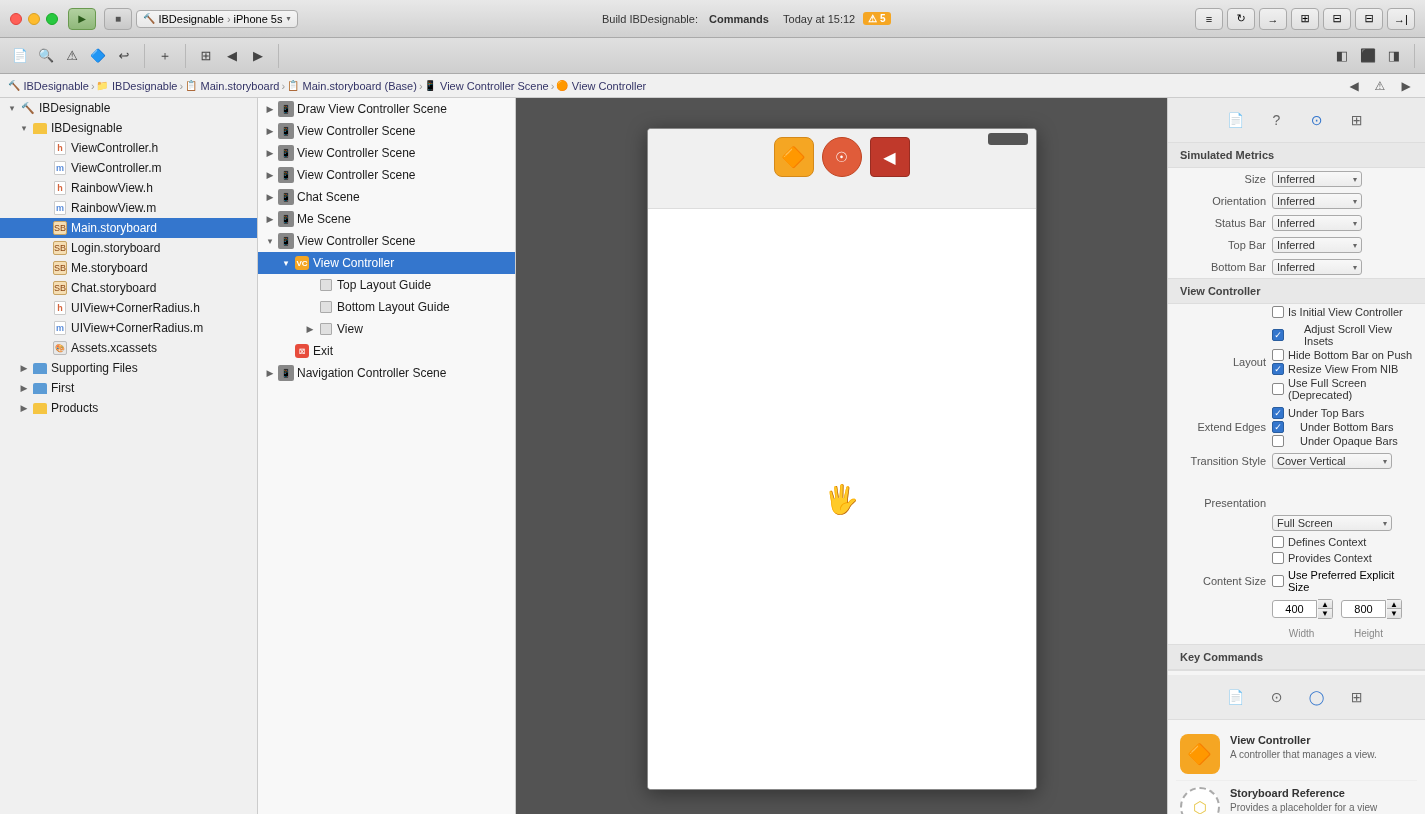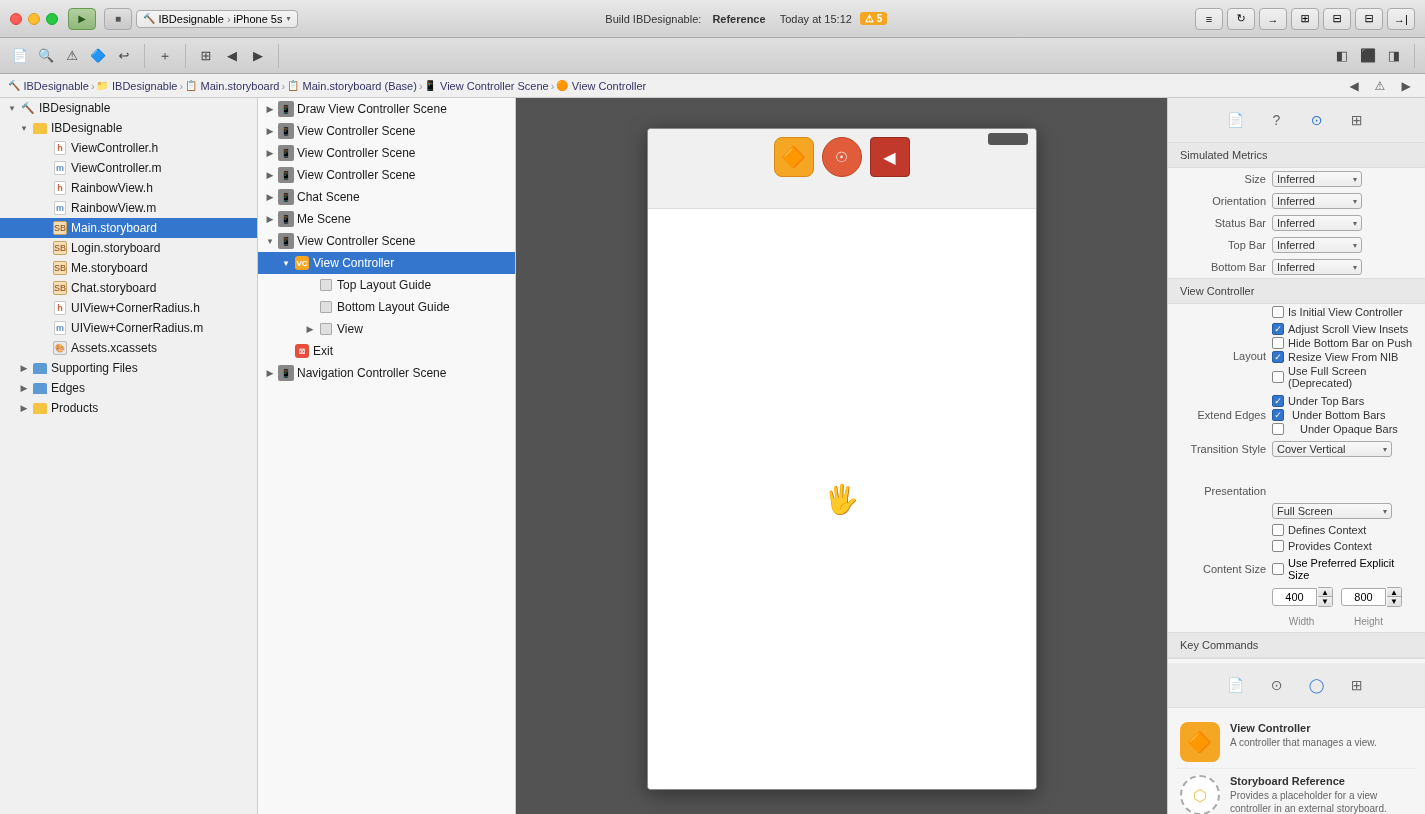--- a/index.html
+++ b/index.html
@@ -71,21 +71,21 @@
     .device-body { height: 580px; background: white; display: flex; align-items: center; justify-content: center; cursor: default; }
     .canvas-icon { width: 40px; height: 40px; background: #f5a623; border: 1px solid #d4891a; border-radius: 8px; display: flex; align-items: center; justify-content: center; color: white; font-size: 18px; }
     .canvas-icon-2 { width: 40px; height: 40px; background: #e05c3a; border: 1px solid #c04422; border-radius: 50%; display: flex; align-items: center; justify-content: center; color: white; font-size: 14px; }
     .canvas-icon-3 { width: 40px; height: 40px; background: #c0392b; border: 1px solid #992d22; border-radius: 4px; display: flex; align-items: center; justify-content: center; color: white; font-size: 18px; }
     .cursor-icon { font-size: 28px; color: #ccc; }
 
     
     .right-panel { width: 258px; background: #f5f5f5; border-left: 1px solid #ccc; display: flex; flex-direction: column; overflow: hidden; flex-shrink: 0; }
     .inspector-body { overflow-y: auto; flex: 1; }
     .inspector-section { border-bottom: 1px solid #ddd; }
-    .inspector-section-title { padding: 6px 12px; font-size: 11px; font-weight: 400; color: #444; background: #e8e8e8; border-bottom: 1px solid #ddd; }
+    .inspector-section-title { padding: 6px 12px; font-size: 11px; font-weight: 700; color: #444; background: #e8e8e8; border-bottom: 1px solid #ddd; }
     .inspector-row { display: flex; align-items: center; padding: 3px 8px; min-height: 22px; }
     .inspector-label { font-size: 11px; color: #555; text-align: right; min-width: 90px; margin-right: 6px; flex-shrink: 0; }
     .inspector-value { flex: 1; display: flex; align-items: center; gap: 4px; }
     .select-field { background: linear-gradient(#f8f8f8, #ececec); border: 1px solid #aaa; border-radius: 3px; padding: 1px 4px; font-size: 11px; color: #333; display: flex; align-items: center; justify-content: space-between; min-width: 90px; cursor: pointer; }
     .select-arrow { color: #666; font-size: 8px; }
     .checkbox-row { display: flex; align-items: center; padding: 2px 8px 2px 104px; gap: 4px; font-size: 11px; color: #333; }
     .checkbox { width: 12px; height: 12px; border: 1px solid #888; border-radius: 2px; display: flex; align-items: center; justify-content: center; background: white; flex-shrink: 0; }
     .checkbox.checked { background: #3476cd; border-color: #2a5ea0; }
     .checkbox.checked::after { content: '✓'; color: white; font-size: 9px; }
     .text-input { background: white; border: 1px solid #aaa; border-radius: 3px; padding: 1px 4px; font-size: 11px; color: #333; min-width: 80px; height: 18px; }
@@ -149,21 +149,21 @@
     <span style="display:flex;align-items:center;gap:3px;">
       <span style="font-size:10px;">🔨</span>
       <span>IBDesignable</span>
       <span style="color:#888;">›</span>
       <span>iPhone 5s</span>
     </span>
     <span class="select-arrow">▾</span>
   </div>
   <div style="flex:1; display:flex; align-items:center; justify-content:center; gap:8px;">
     <div class="build-status">
-      <span>Build IBDesignable:</span>&nbsp;<span class="build-success">Reference</span>
+      <span>Build IBDesignable:</span>&nbsp;<span class="build-success">Commands</span>
       &nbsp;&nbsp;<span>Today at 15:12</span>
     </div>
     <div class="warning-badge">⚠ <span>5</span></div>
   </div>
   <div class="title-bar-right">
     <div class="tb-btn">≡</div>
     <div class="tb-btn">↻</div>
     <div class="tb-btn">→</div>
     <div class="tb-btn">⊞</div>
     <div class="tb-btn">⊟</div>
@@ -353,21 +353,21 @@
         </span>
         <span class="item-label">Supporting Files</span>
       </div>
 
       <div class="tree-item">
         <span class="indent" style="width:16px;"></span>
         <span class="disclosure">▶</span>
         <span class="item-icon">
           <span class="icon-folder-blue"></span>
         </span>
-        <span class="item-label">Edges</span>
+        <span class="item-label">First</span>
       </div>
 
       <div class="tree-item">
         <span class="indent" style="width:16px;"></span>
         <span class="disclosure">▶</span>
         <span class="item-icon">
           <span class="icon-folder-yellow"></span>
         </span>
         <span class="item-label">Products</span>
       </div>
@@ -587,21 +587,21 @@
 
 
         <div class="checkbox-row">
           <div class="checkbox"></div>
           <span>Is Initial View Controller</span>
         </div>
 
         <div class="inspector-row">
           <span class="inspector-label">Layout</span>
           <div class="inspector-value" style="flex-direction:column; align-items:flex-start; gap:2px;">
-            <div class="checkbox-row" style="padding:0; gap:4px;justify-content:space-between;">
+            <div class="checkbox-row" style="padding:0; gap:20px;justify-content:space-between;">
               <div class="checkbox checked"></div>
               <span>Adjust Scroll View Insets</span>
             </div>
             <div class="checkbox-row" style="padding:0; gap:4px;">
               <div class="checkbox"></div>
               <span>Hide Bottom Bar on Push</span>
             </div>
             <div class="checkbox-row" style="padding:0; gap:4px;">
               <div class="checkbox checked"></div>
               <span>Resize View From NIB</span>
@@ -613,21 +613,21 @@
           </div>
         </div>
 
         <div class="inspector-row">
           <span class="inspector-label">Extend Edges</span>
           <div class="inspector-value" style="flex-direction:column; align-items:flex-start; gap:2px;">
             <div class="checkbox-row" style="padding:0; gap:4px;">
               <div class="checkbox checked"></div>
               <span>Under Top Bars</span>
             </div>
-            <div class="checkbox-row" style="padding:0; gap:8px;justify-content:flex-end;">
+            <div class="checkbox-row" style="padding:0; gap:16px;justify-content:flex-end;">
               <div class="checkbox checked"></div>
               <span>Under Bottom Bars</span>
             </div>
             <div class="checkbox-row" style="padding:0; gap:16px;">
               <div class="checkbox"></div>
               <span>Under Opaque Bars</span>
             </div>
           </div>
         </div>
 

